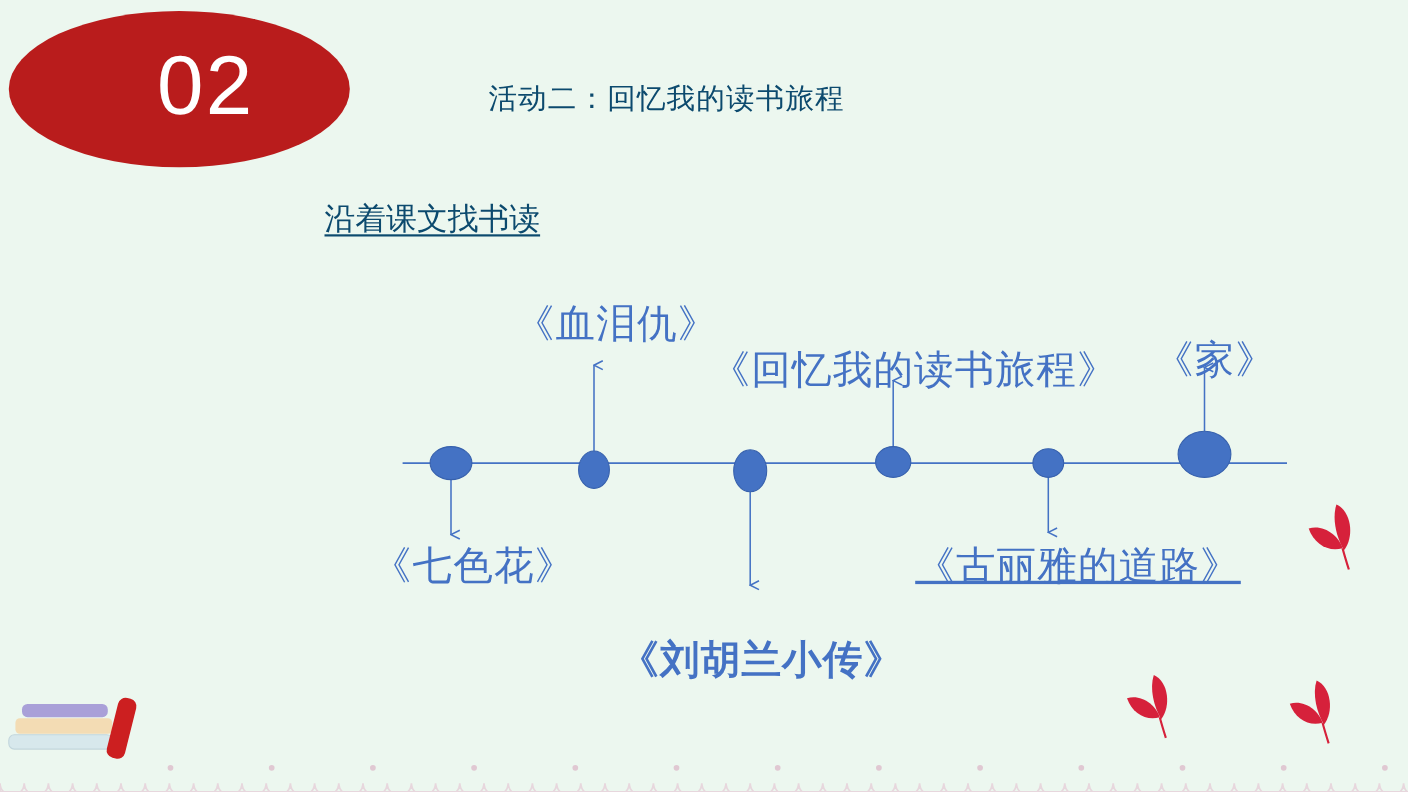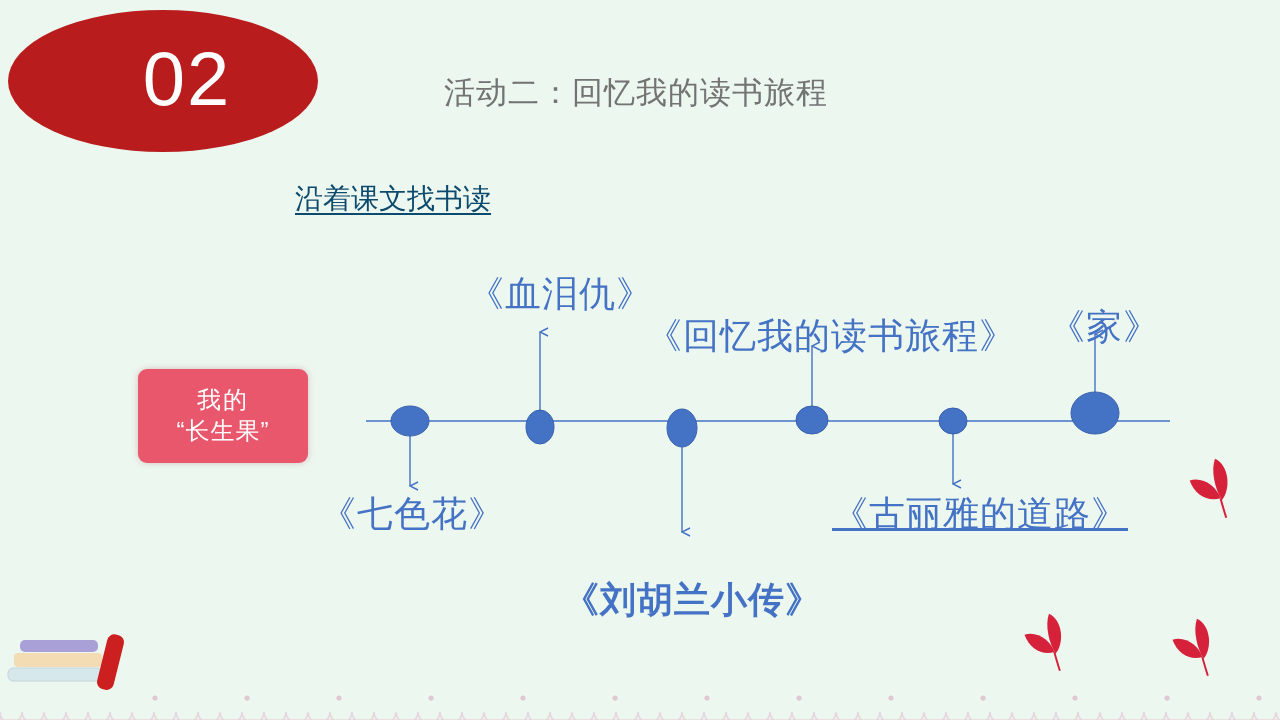--- a/index.html
+++ b/index.html
@@ -43,22 +43,22 @@
     padding-left: 48px;
     padding-bottom: 4px;
     font-family: "Liberation Sans", sans-serif;
   }
 
   
   #section-title {
     position: absolute;
     left: 444px;
     top: 72px;
-    font-size: 31px;
-    color: #737373;
+    font-size: 26px;
+    color: #0c4a6e;
     letter-spacing: 1px;
     white-space: nowrap;
   }
   #subtitle-link {
     position: absolute;
     left: 295px;
     top: 180px;
     font-size: 28px;
     color: #0c4a6e;
     text-decoration: underline;
@@ -134,24 +134,20 @@
 <div id="slide">
 
   <div id="number-badge">
     <span class="num">02</span>
   </div>
 
   <div id="section-title">活动二：回忆我的读书旅程</div>
 
   <div id="subtitle-link">沿着课文找书读</div>
 
-  <div id="origin-label">
-    <span class="l1">我的</span>
-    <span class="l2">“长生果”</span>
-  </div>
 
   <svg id="timeline-svg" viewBox="0 0 1280 720">
     <defs>
       <marker id="arrowDown" markerWidth="10" markerHeight="10" refX="5" refY="9" orient="auto" markerUnits="userSpaceOnUse">
         <path d="M1,1 L5,9 L9,1" fill="none" stroke="#4472c4" stroke-width="1.4"></path>
       </marker>
       <marker id="arrowUp" markerWidth="10" markerHeight="10" refX="5" refY="1" orient="auto" markerUnits="userSpaceOnUse">
         <path d="M1,9 L5,1 L9,9" fill="none" stroke="#4472c4" stroke-width="1.4"></path>
       </marker>
     </defs>
@@ -170,21 +166,21 @@
         <ellipse cx="410" cy="421" rx="19" ry="15" fill="#4472c4" stroke="#3761ad" stroke-width="1" style="pointer-events: auto;"></ellipse>
         <ellipse cx="540" cy="427" rx="14" ry="17" fill="#4472c4" stroke="#3761ad" stroke-width="1" style="pointer-events: auto;"></ellipse>
         <ellipse cx="682" cy="428" rx="15" ry="19" fill="#4472c4" stroke="#3761ad" stroke-width="1" style="pointer-events: auto;"></ellipse>
         <ellipse cx="812" cy="420" rx="16" ry="14" fill="#4472c4" stroke="#3761ad" stroke-width="1" style="pointer-events: auto;"></ellipse>
         <ellipse cx="953" cy="421" rx="14" ry="13" fill="#4472c4" stroke="#3761ad" stroke-width="1" style="pointer-events: auto;"></ellipse>
         <ellipse cx="1095" cy="413" rx="24" ry="21" fill="#4472c4" stroke="#3761ad" stroke-width="1" style="pointer-events: auto;"></ellipse>
       </g>
   </svg>
 
   <div id="titles-layer">
-      <div class="book-title" style="left: 320px; top: 490px;">《七色花》</div>
+      <div class="book-title" style="left: 338px; top: 490px;">《七色花》</div>
       <div class="book-title" style="left: 468px; top: 270px;">《血泪仇》</div>
       <div class="book-title" style="left: 563px; top: 576px; font-weight: bold;">《刘胡兰小传》</div>
       <div class="book-title" style="left: 646px; top: 312px;">《回忆我的读书旅程》</div>
       <div class="book-title" style="left: 832px; top: 490px; text-decoration: underline;">《古丽雅的道路》</div>
       <div class="book-title" style="left: 1049px; top: 303px;">《家》</div>
     </div>
 
   <svg id="book-stack" viewBox="0 0 180 70">
     <rect x="14" y="14" width="78" height="12" rx="5" fill="#a9a0d8"></rect>
     <rect x="8" y="27" width="88" height="14" rx="4" fill="#f3dcb4"></rect>

